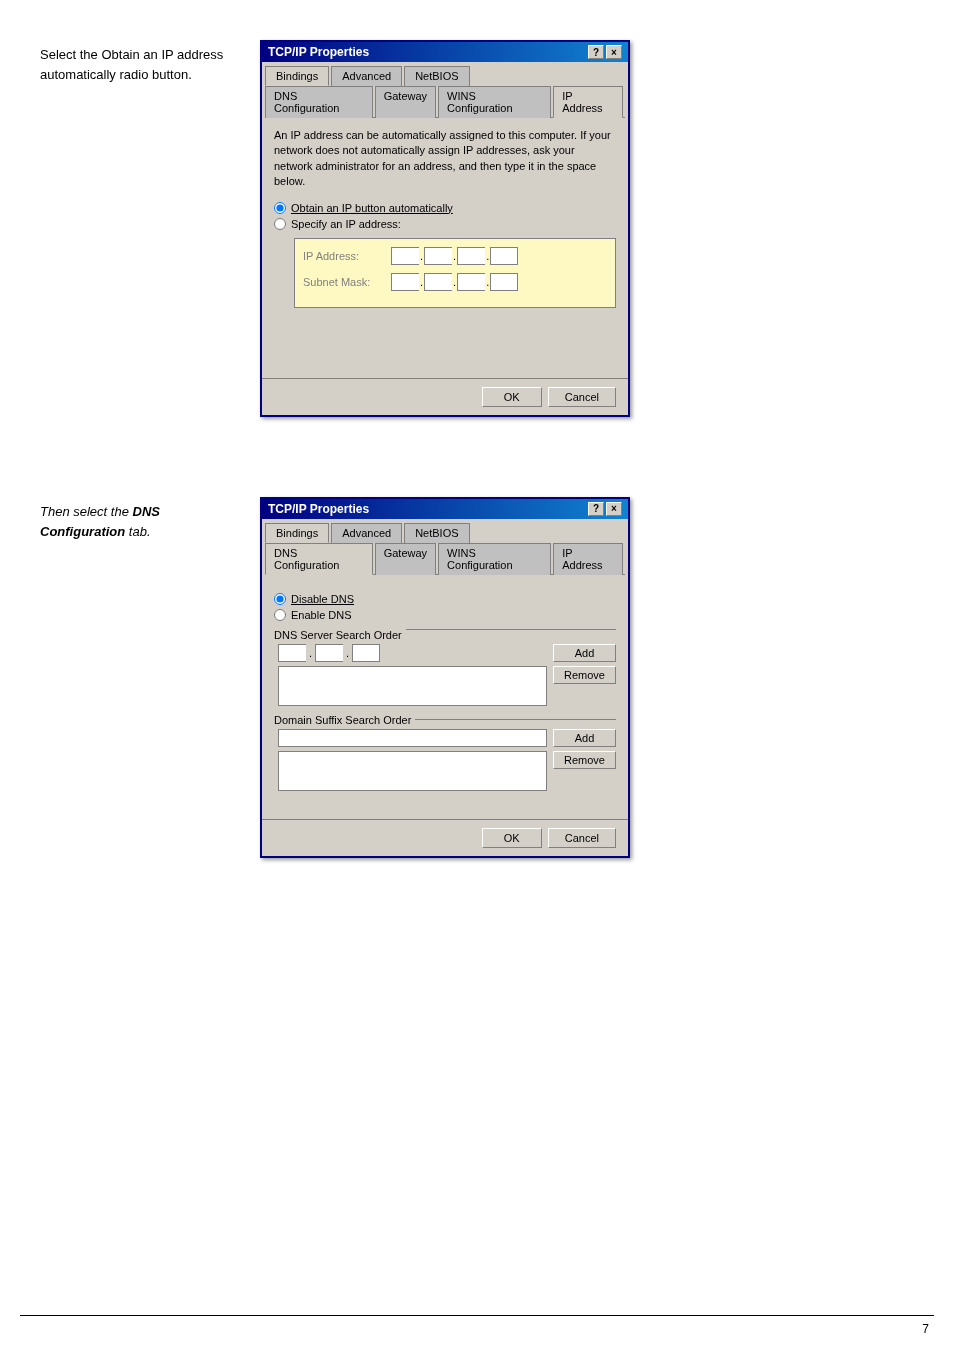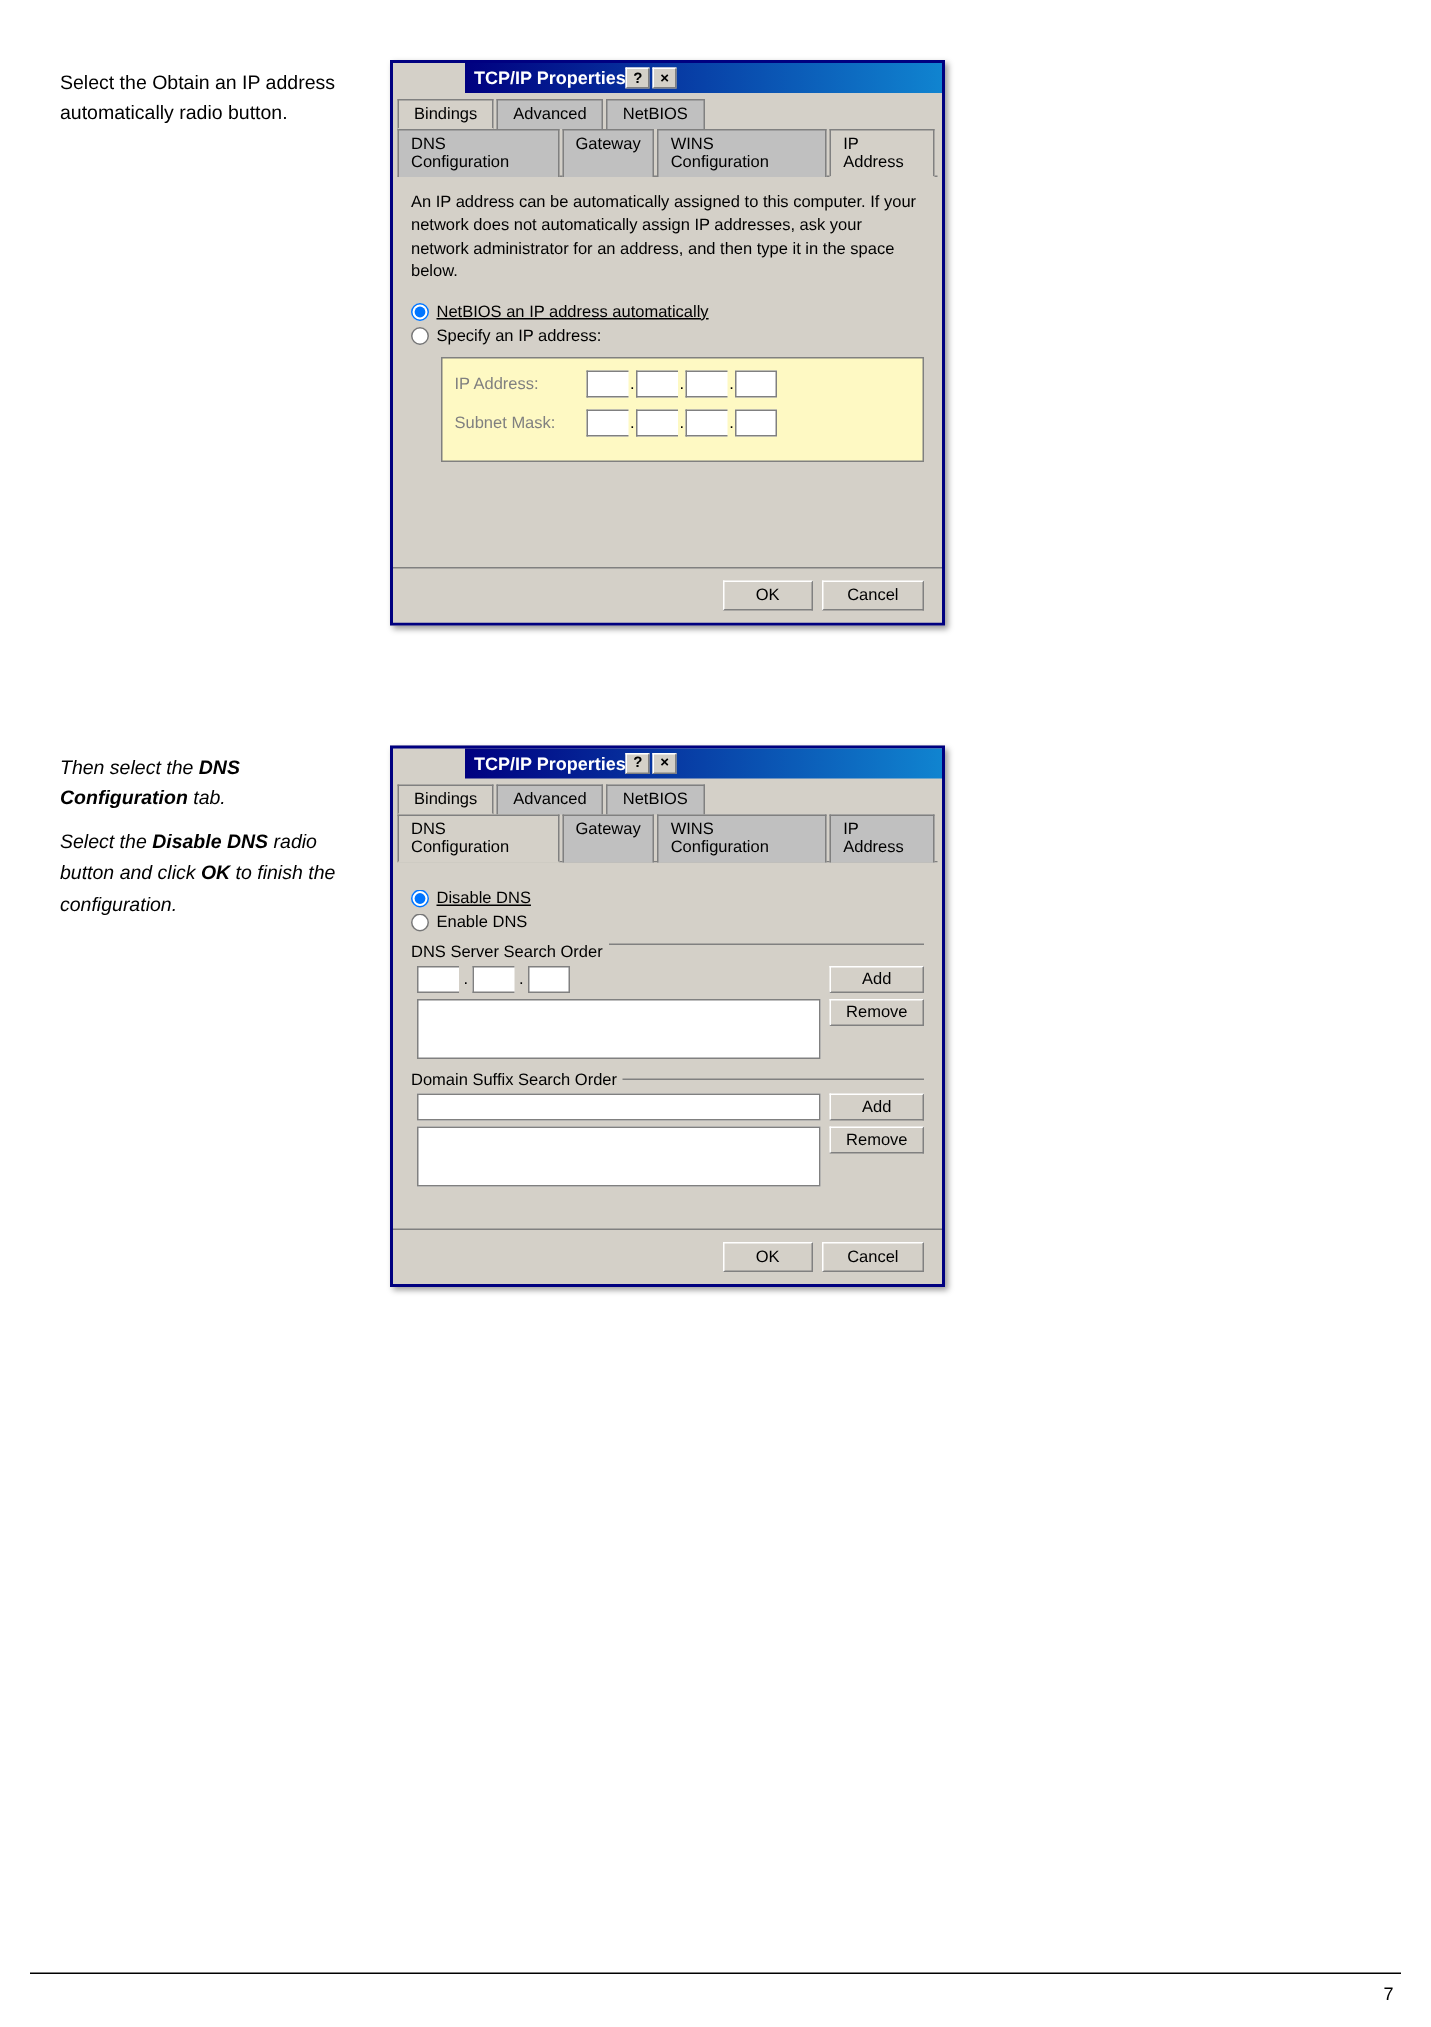--- a/index.html
+++ b/index.html
@@ -44,23 +44,22 @@
       box-shadow: 2px 2px 4px rgba(0,0,0,0.4);
     }
 
     .dialog-titlebar {
       background: linear-gradient(to right, #000080, #1084d0);
       color: white;
       padding: 3px 6px;
       font-size: 12px;
       font-weight: bold;
       display: flex;
-      justify-content: flex-start;
-      align-items: center;
-      margin-left: 48px;
+      justify-content: space-between;
+      align-items: center;
     }
 
     .dialog-titlebar-buttons {
       display: flex;
       gap: 2px;
     }
 
     .titlebar-btn {
       width: 16px;
       height: 14px;
@@ -334,21 +333,21 @@
           <div class="tab2 active">IP Address</div>
         </div>
       </div>
 
       <div class="dialog-content">
         <div class="info-text">An IP address can be automatically assigned to this computer. If your network does not automatically assign IP addresses, ask your network administrator for an address, and then type it in the space below.</div>
 
         <div class="radio-group">
           <div class="radio-option">
             <input type="radio" name="ip_mode" checked="" style="">
-            <span class="radio-label">NetBIOS an IP address automatically</span>
+            <span class="radio-label">Obtain an IP button automatically</span>
           </div>
           <div class="radio-option">
             <input type="radio" name="ip_mode" style="">
             <span>Specify an IP address:</span>
           </div>
         </div>
 
         <div class="ip-fields">
           <div class="field-row">
             <span class="field-label">IP Address:</span>
@@ -386,23 +385,20 @@
     </div>
   </div>
 
   <div style="height: 30px;"></div>
 
   <div class="section-pair">
 
     <div class="instruction-text-bottom">
       <p style="margin-bottom:8px;">
         <span>Then select the </span><strong>DNS Configuration</strong><span> tab.</span>
-      </p>
-      <p>
-        <span>Select the </span><strong>Disable DNS</strong><span> radio button and click </span><strong>OK</strong><span> to finish the configuration.</span>
       </p>
     </div>
 
     <div class="dialog">
       <div class="dialog-titlebar">
         <span>TCP/IP Properties</span>
         <div class="dialog-titlebar-buttons">
           <div class="titlebar-btn">?</div>
           <div class="titlebar-btn">×</div>
         </div>

